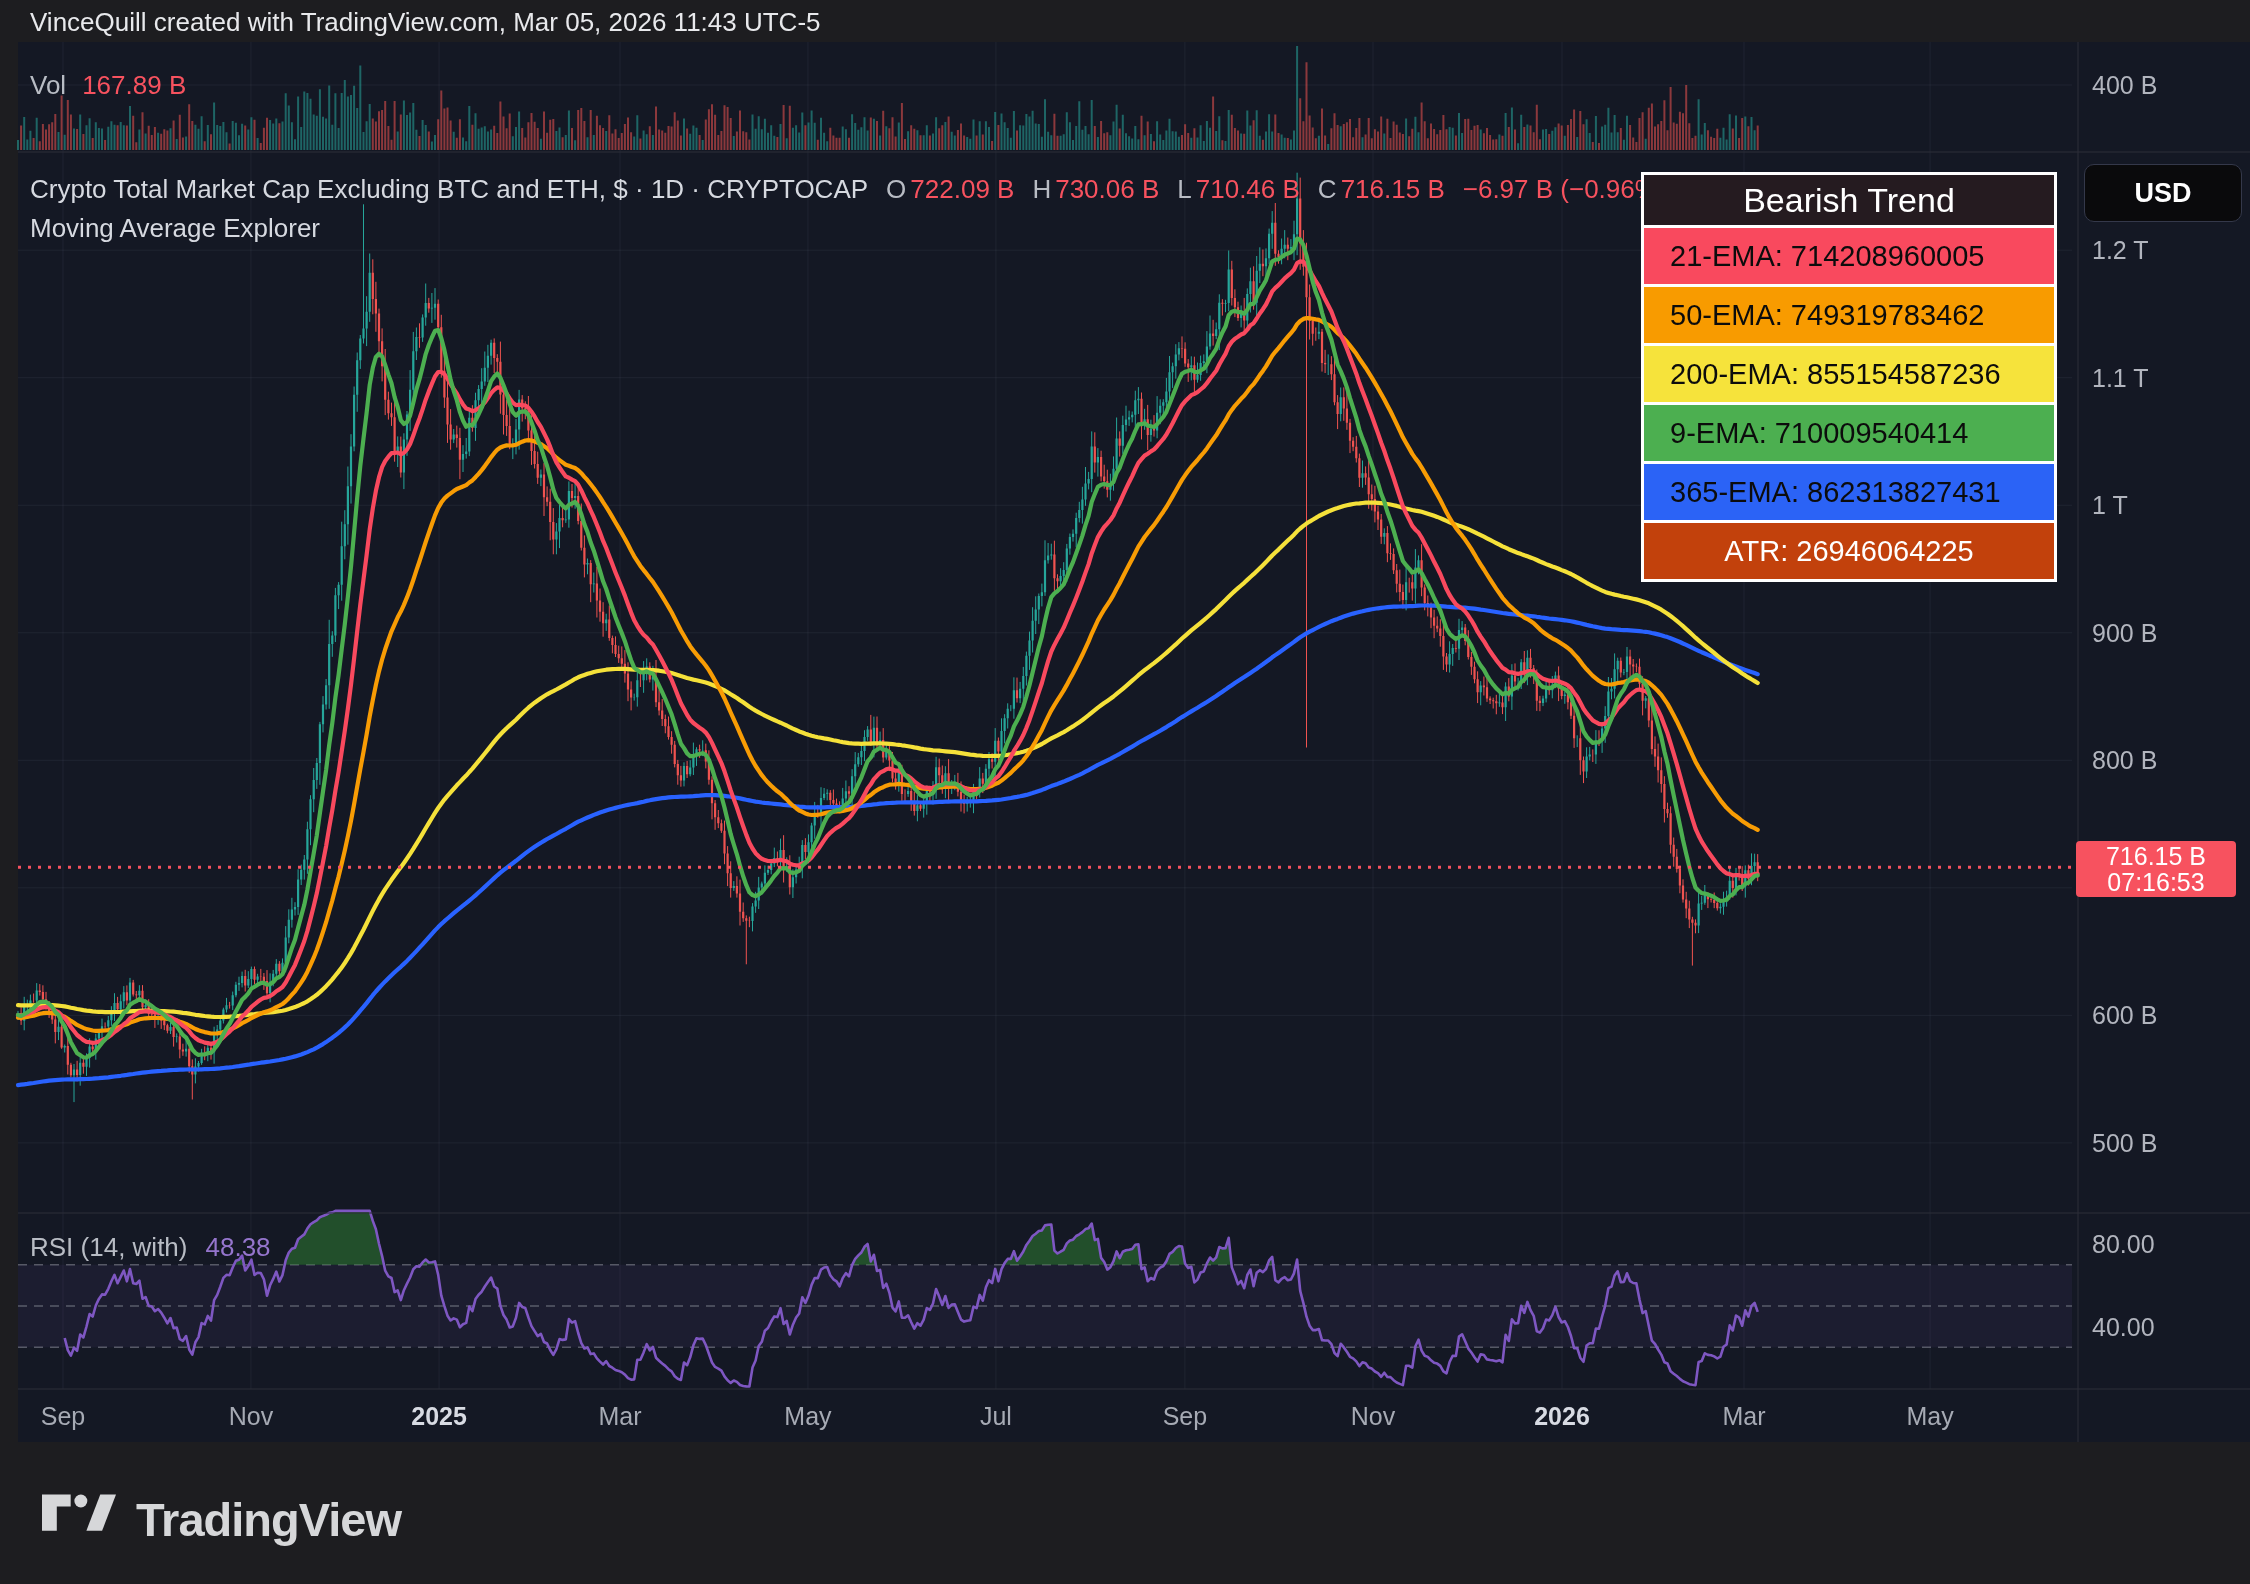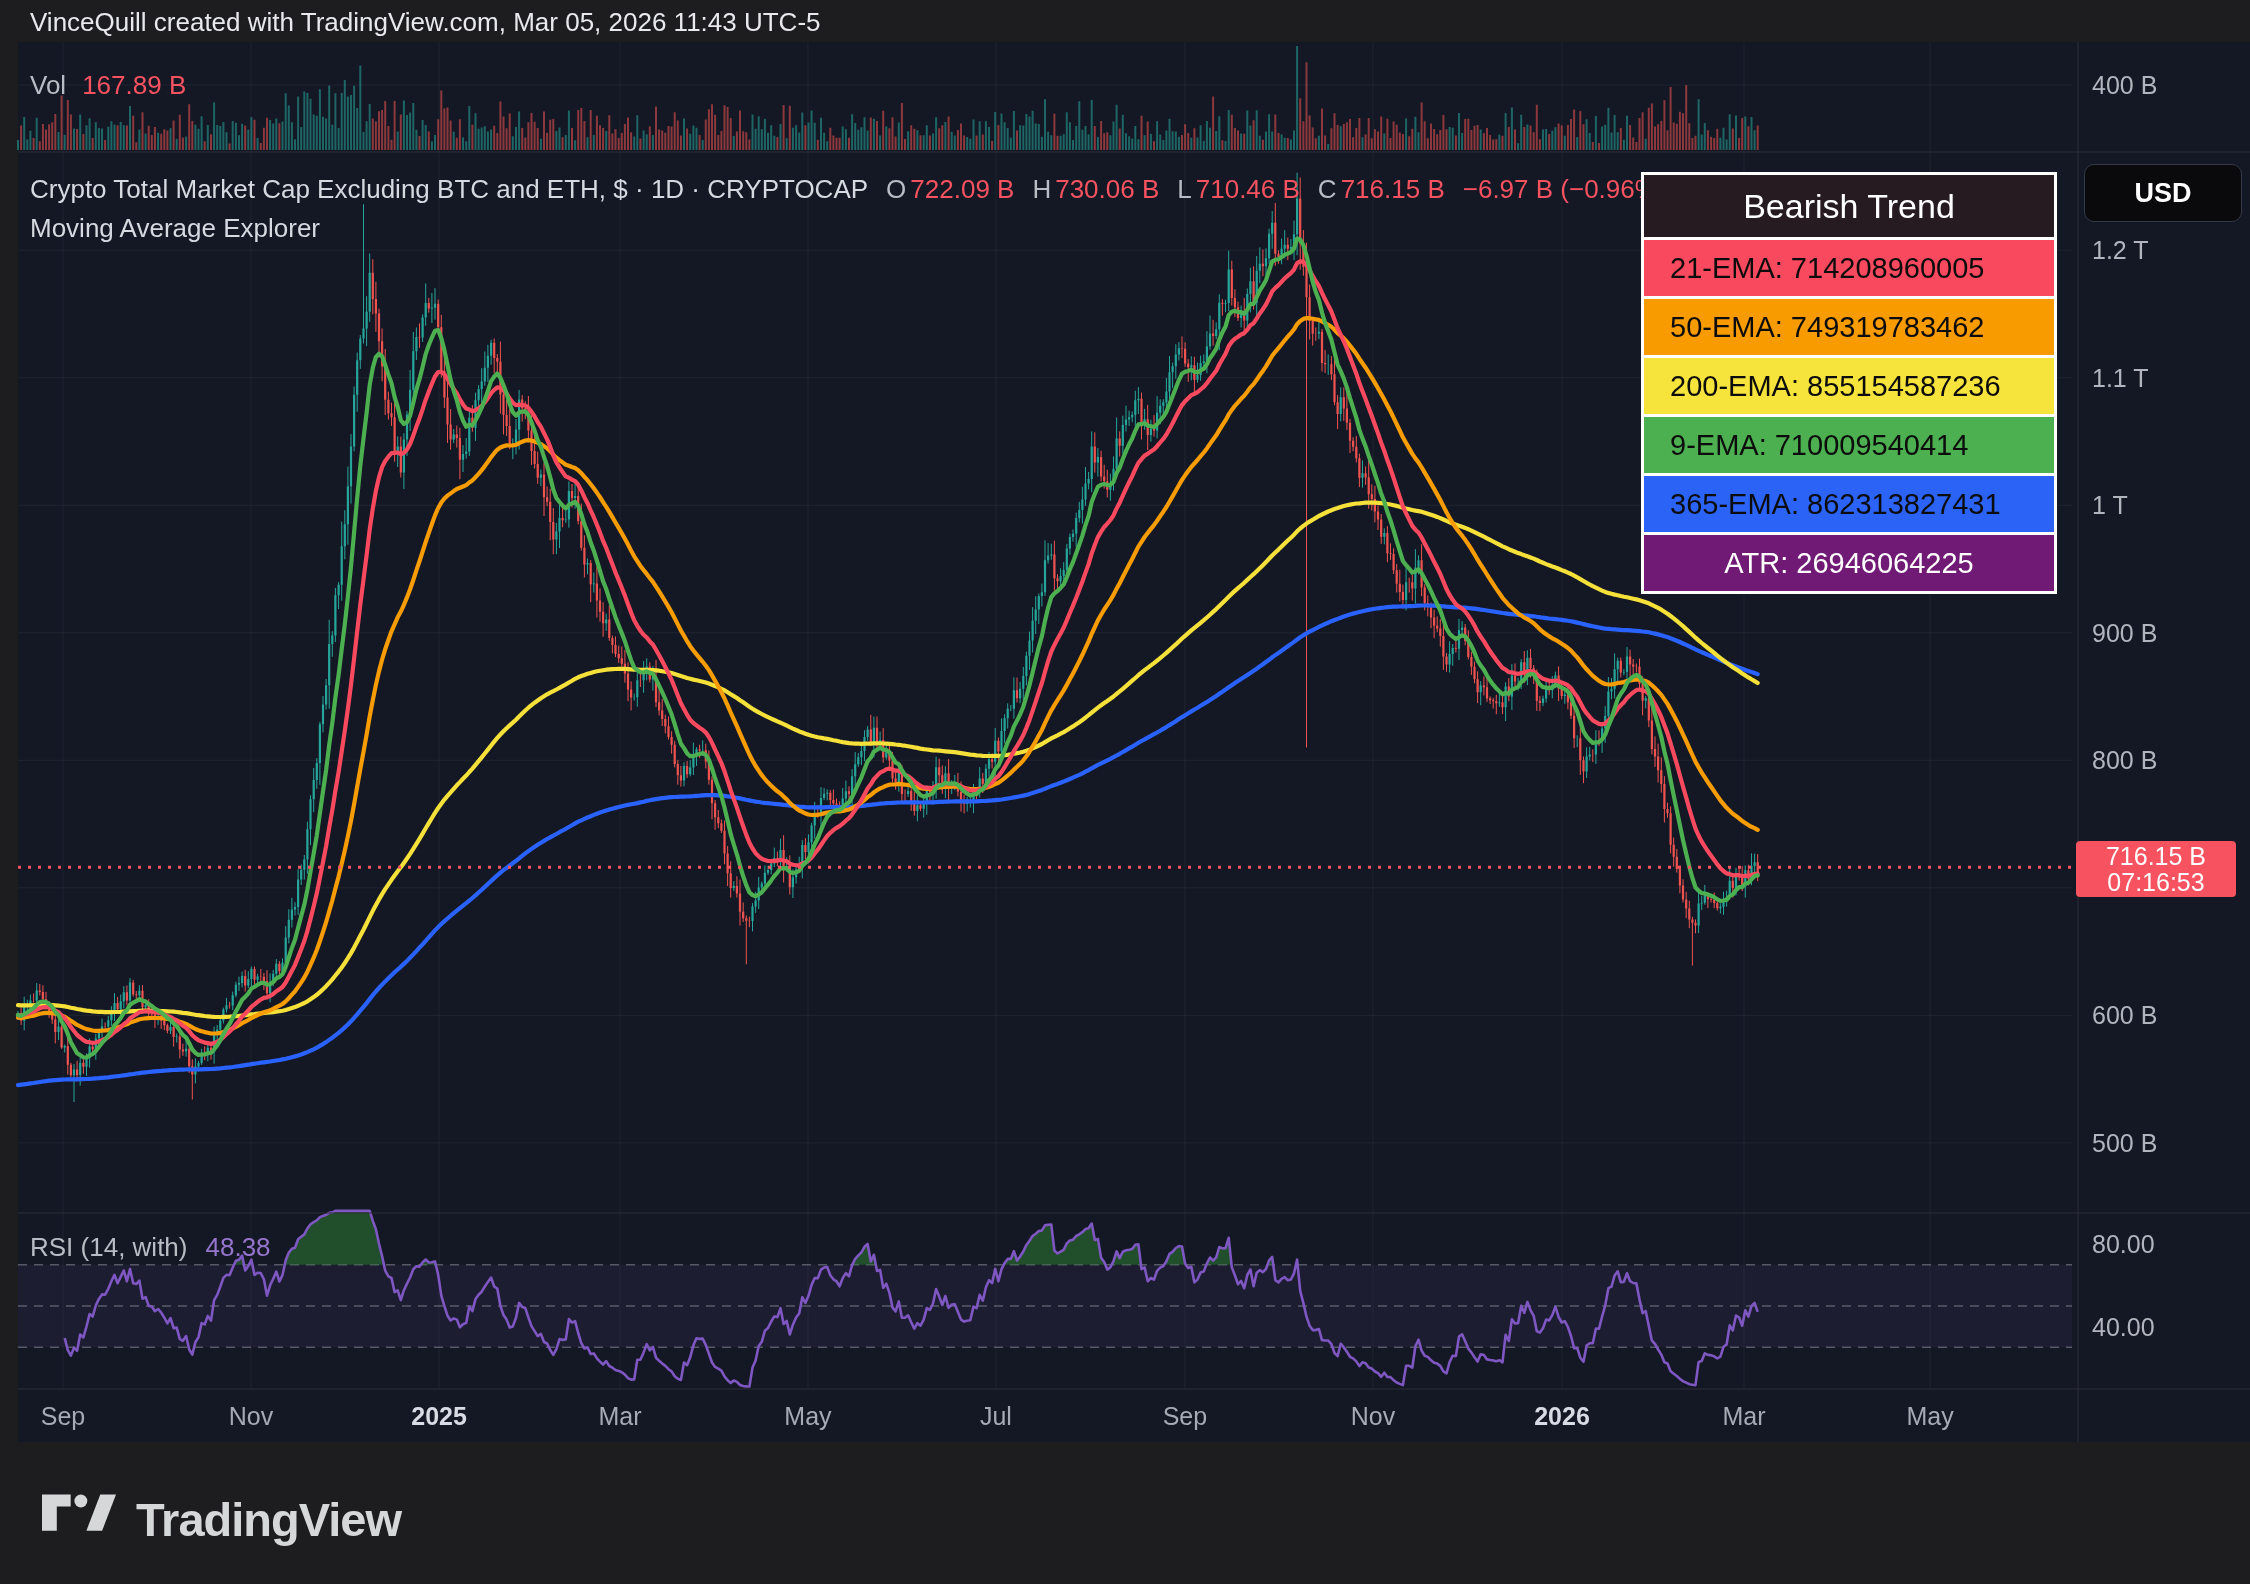--- a/index.html
+++ b/index.html
@@ -11,21 +11,21 @@
   #plot{position:absolute;left:0;top:0;z-index:1;}
   .volrow{left:30px;top:70px;font-size:26px;color:#b8bcc4;display:flex;gap:16px;white-space:nowrap;justify-content:center;}
   .red{color:#f7525f;}
   .titlerow{left:30px;top:174px;font-size:26px;color:#d6d9e0;display:flex;gap:18px;white-space:nowrap;}
   .pair{display:flex;gap:4px;}
   .pair .k{color:#b8bcc4;}
   .subtitle{left:30px;top:213px;font-size:26px;color:#d6d9e0;white-space:nowrap;}
   .rsirow{left:30px;top:1232px;font-size:26px;color:#b8bcc4;display:flex;gap:18px;white-space:nowrap;}
   .rsi-val{color:#9575cd;}
   .legend{left:1641px;top:172px;width:410px;z-index:3;border:3px solid #ffffff;background:#ffffff;}
-  .legend-title{background:#251b20;color:#fff;font-size:34px;height:62px;display:flex;
+  .legend-title{background:#251b20;color:#fff;font-size:34px;height:50px;display:flex;
                 align-items:center;justify-content:center;}
   .legend-row{height:56px;font-size:29px;display:flex;align-items:center;
               padding-left:26px;color:#0c0c0c;border-top:3px solid #fff;}
   .legend-row.center{justify-content:center;padding-left:0;}
   .usd{left:2084px;top:164px;width:156px;height:56px;background:#0a0a0c;border:1px solid #34384a;
        border-radius:10px;color:#fff;font-size:27px;font-weight:600;display:flex;
        align-items:center;justify-content:center;}
   .pricetag{left:2076px;top:841px;width:160px;height:54px;background:#f7525f;border-radius:4px;
             color:#fff;font-size:25px;text-align:center;line-height:26px;padding-top:2px;}
   .tick{position:absolute;font-size:25px;color:#b2b5be;z-index:2;white-space:nowrap;}
@@ -127,21 +127,21 @@
   <div class="ov subtitle">Moving Average Explorer</div>
 
   <div class="ov legend">
     <div class="legend-title">Bearish Trend</div>
     <div id="legend-rows">
         <div class="legend-row" style="background: rgb(249, 73, 94); color: rgb(12, 12, 12);">21-EMA: 714208960005</div>
         <div class="legend-row" style="background: rgb(248, 155, 0); color: rgb(12, 12, 12);">50-EMA: 749319783462</div>
         <div class="legend-row" style="background: rgb(246, 227, 59); color: rgb(12, 12, 12);">200-EMA: 855154587236</div>
         <div class="legend-row" style="background: rgb(76, 175, 80); color: rgb(12, 12, 12);">9-EMA: 710009540414</div>
         <div class="legend-row" style="background: rgb(43, 99, 246); color: rgb(12, 12, 12);">365-EMA: 862313827431</div>
-        <div class="legend-row center" style="background: #701a75; color: rgb(255, 255, 255);">ATR: 26946064225</div>
+        <div class="legend-row center" style="background: #c2410c; color: rgb(255, 255, 255);">ATR: 26946064225</div>
       </div>
   </div>
 
   <div class="ov usd">USD</div>
 
   <div class="ov pricetag">
     <div>716.15 B</div>
     <div>07:16:53</div>
   </div>
 

